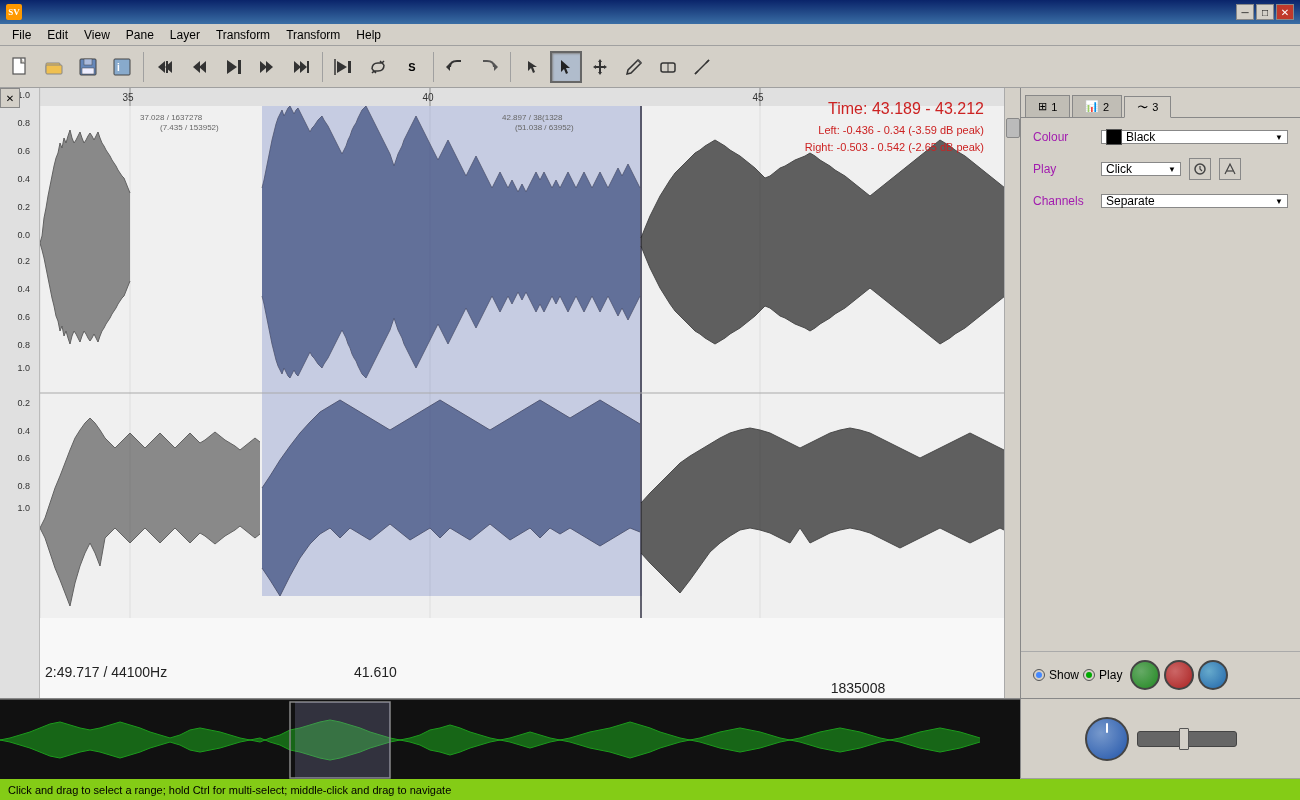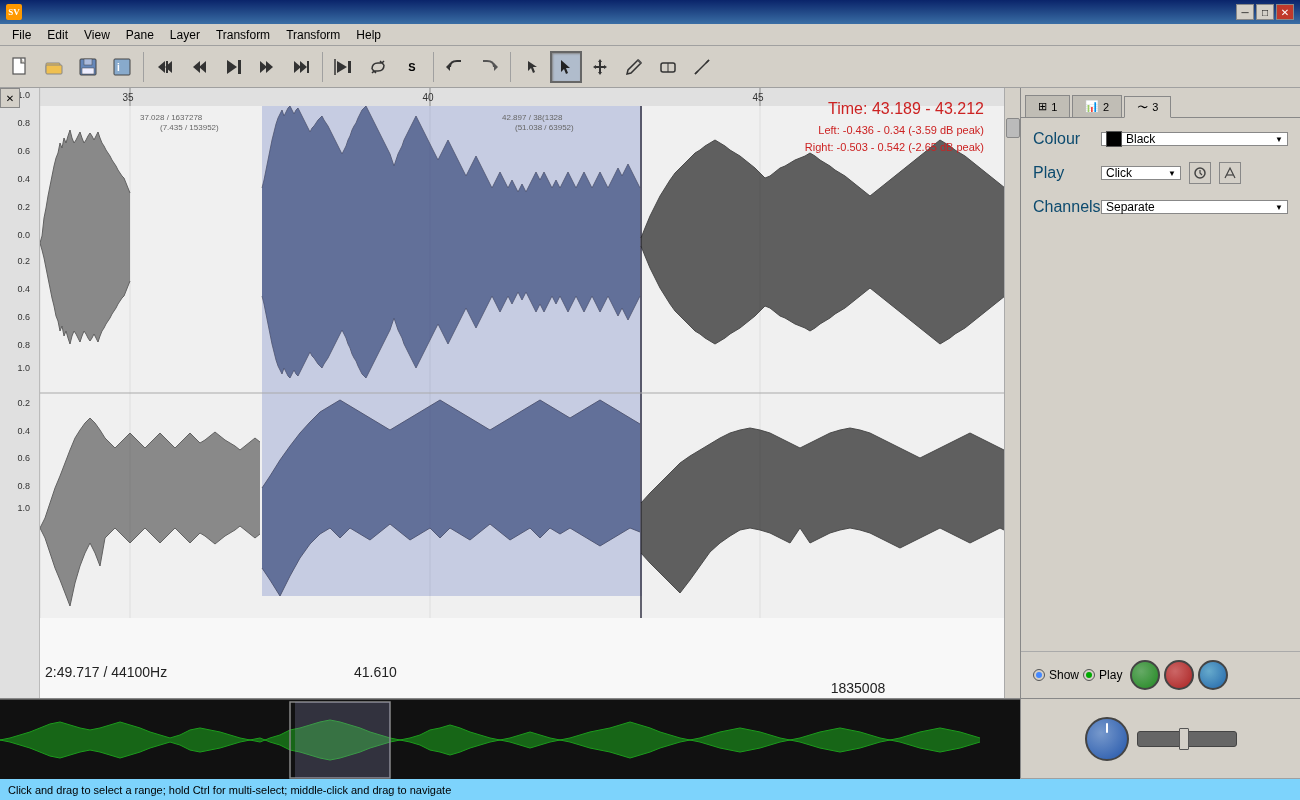--- a/index.html
+++ b/index.html
@@ -155,22 +155,22 @@
       flex: 1;
     }
     .panel-row {
       display: flex;
       align-items: center;
       margin-bottom: 14px;
       gap: 8px;
     }
     .panel-label {
       width: 60px;
-      font-size: 16px;
-      color: #0c4a6e;
+      font-size: 12px;
+      color: #a21caf;
     }
     .panel-dropdown {
       flex: 1;
       height: 14px;
       background: white;
       border: 1px solid #888;
       display: flex;
       align-items: center;
       padding: 0 4px;
       justify-content: space-between;
@@ -234,21 +234,21 @@
       height: 80px;
       background: #1a1a1a;
       border-top: 1px solid #555;
       position: relative;
       overflow: hidden;
     }
 
     
     #status-bar {
       height: 22px;
-      background: #7dd3fc;
+      background: #84cc16;
       border-top: 1px solid #a0a0a0;
       display: flex;
       align-items: center;
       padding: 0 8px;
       font-size: 11px;
     }
 
     
     #waveform-canvas {
       flex: 1;

